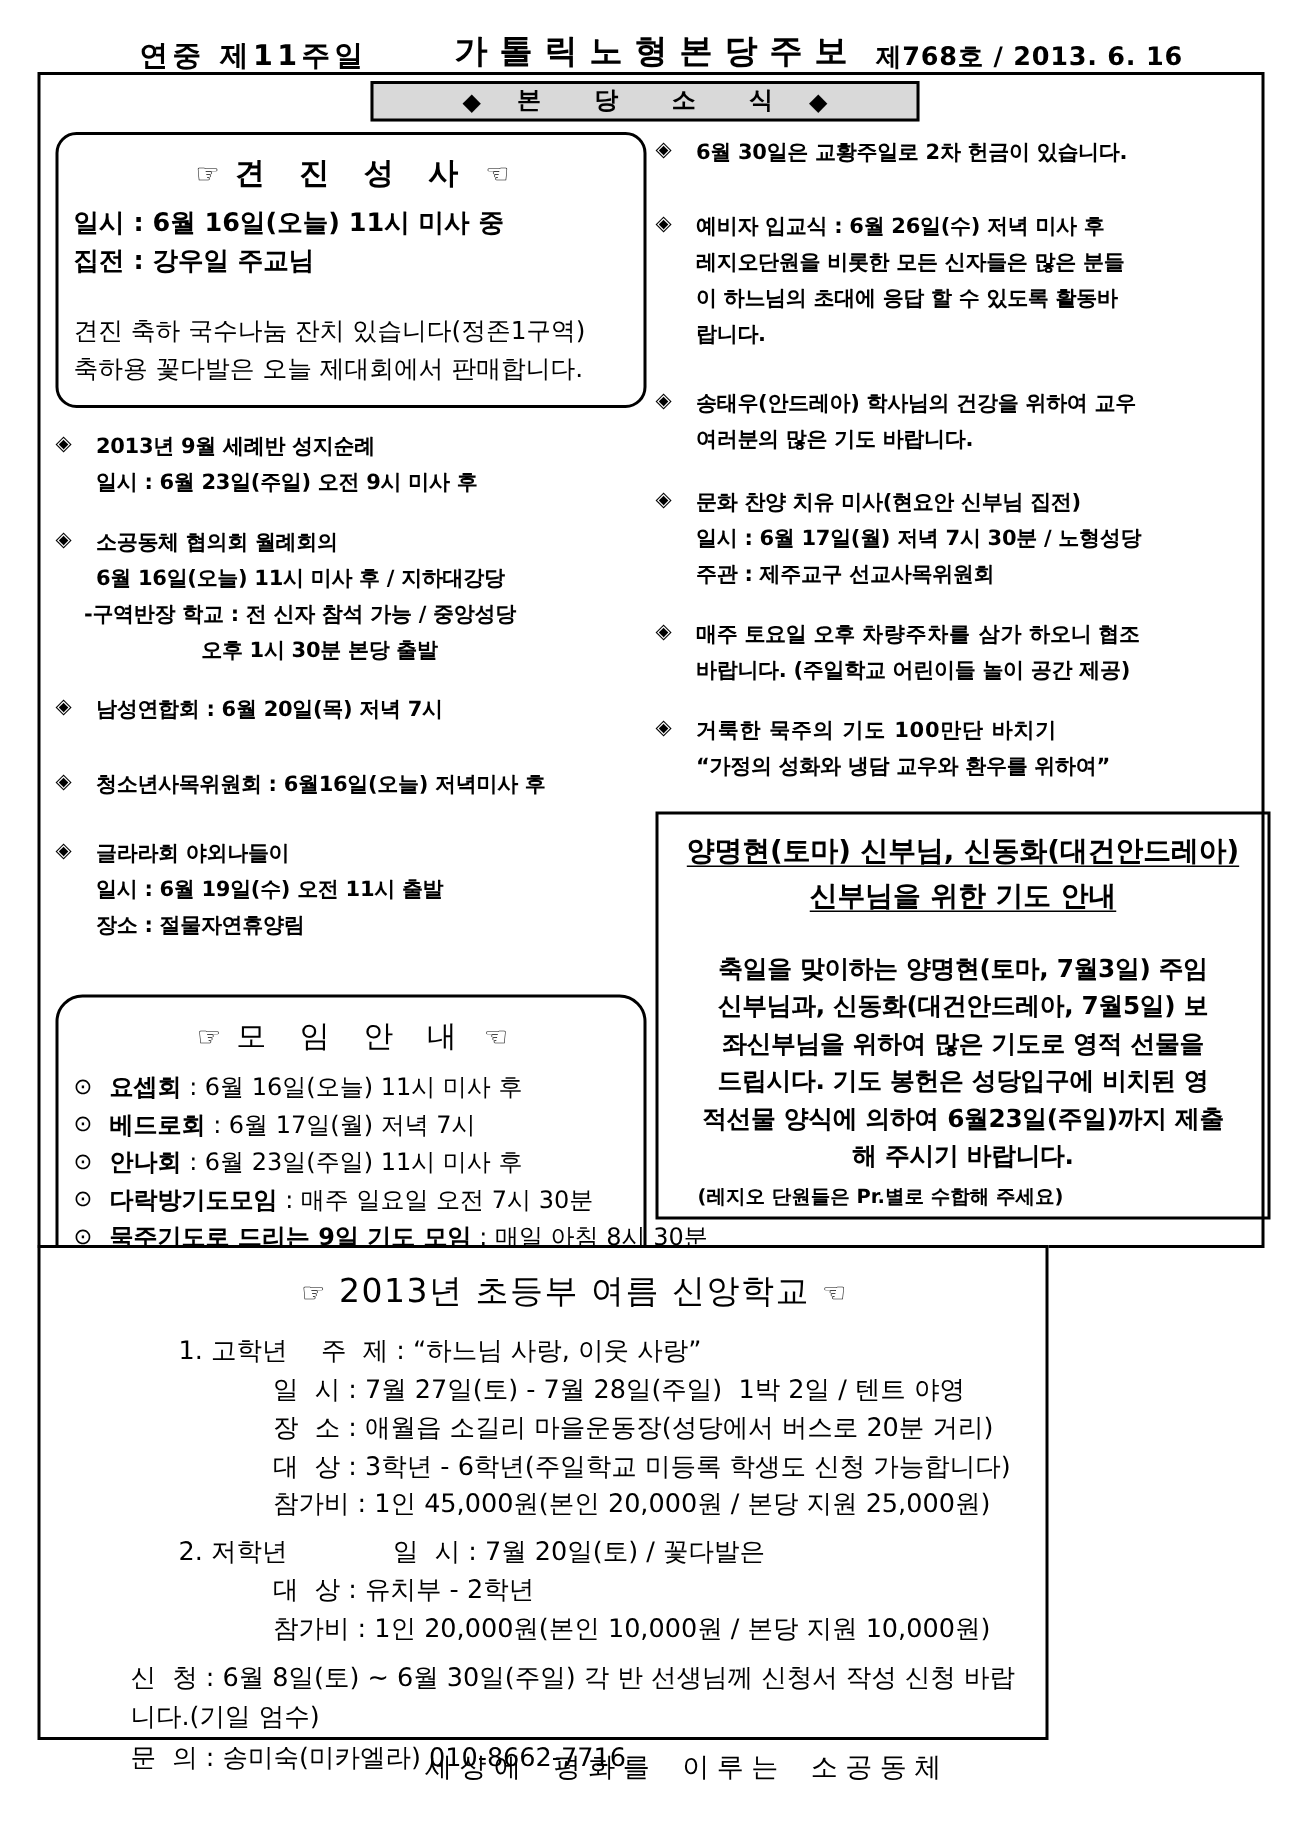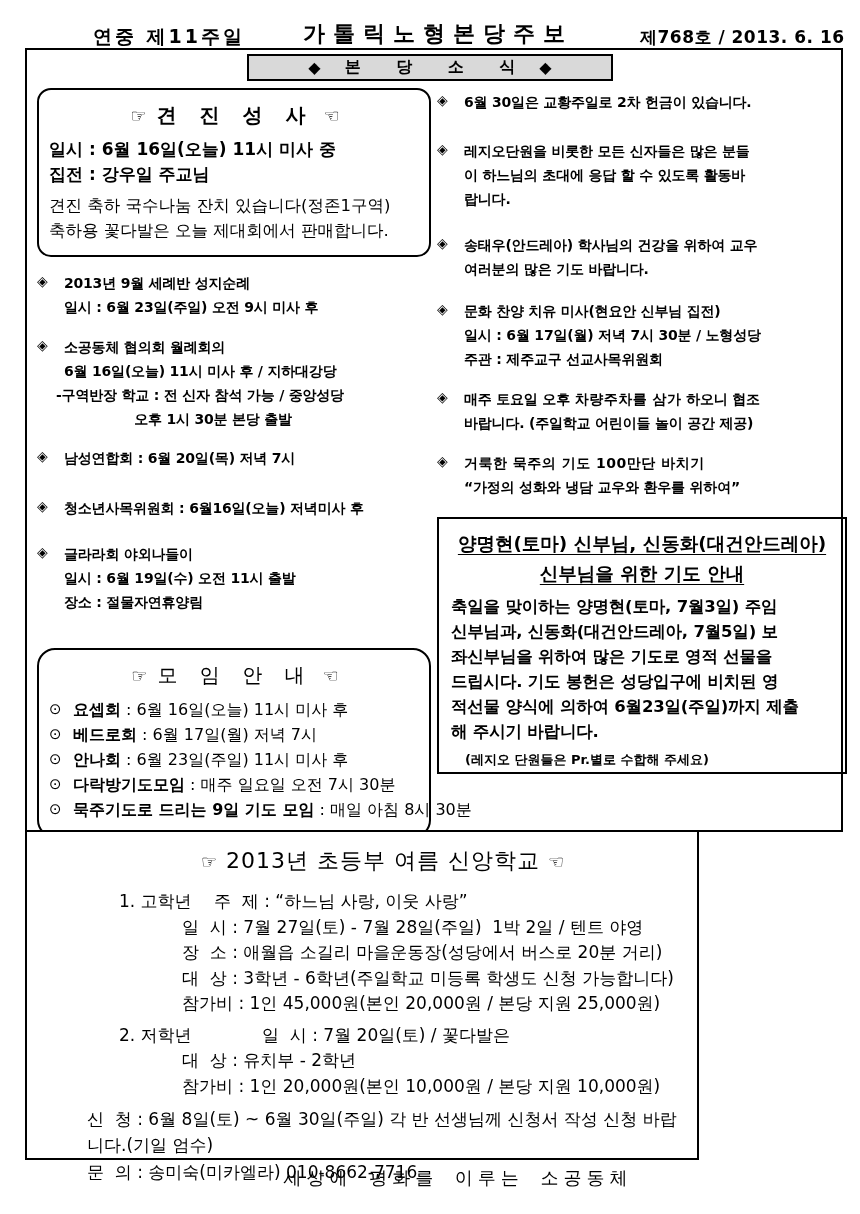--- a/index.html
+++ b/index.html
@@ -3,42 +3,42 @@
 <meta charset="utf-8">
 <style>
   * { margin:0; padding:0; box-sizing:border-box; }
   html,body { background:#fff; }
   body {
     width:860px; height:1214px; position:relative; color:#000;
     font-family:"DejaVu Sans","Liberation Sans",sans-serif; overflow:hidden;
   }
   .hdr-left  { position:absolute; left:93px;  top:24px; font-size:19px; font-weight:700; letter-spacing:3px; }
   .hdr-center{ position:absolute; left:303px; top:19px; font-size:22px; font-weight:700; letter-spacing:8px; }
-  .hdr-right { position:absolute; left:640px; top:26px; font-size:17px; font-weight:700; letter-spacing:.5px; }
+  .hdr-right { position:absolute; left:584px; top:26px; font-size:17px; font-weight:700; letter-spacing:.5px; }
 
   .main-box { position:absolute; left:25px; top:48px; width:818px; height:784px; border:2px solid #000; background:#fff; }
   .section-bar {
     position:absolute; left:220px; top:4px; width:366px; height:27px;
     background:#d9d9d9; border:2px solid #000;
     display:flex; align-items:center; justify-content:center; gap:24px;
     font-size:16px; font-weight:700;
   }
   .section-bar .bar-title { word-spacing:30px; white-space:pre; }
 
   .col { position:absolute; }
   .col-left  { left:10px;  top:38px; width:394px; }
   .col-right { left:410px; top:38px; width:410px; }
 
   .rbox { border:2px solid #000; border-radius:14px; padding:10px 8px 12px 10px; }
   .box-title { text-align:center; font-weight:700; font-size:20px; margin:2px 0 8px; }
   .box-title .tt { letter-spacing:8px; margin:0 10px; }
   .hand { font-size:18px; font-weight:400; }
   .box1 .ln   { font-weight:700; font-size:17px; line-height:25px; }
   .box1 .note { font-weight:400; font-size:16.5px; line-height:25px; }
-  .box1 .note-wrap { margin-top:6px; }
+  .box1 .note-wrap { margin-top:21px; }
 
   .item { display:flex; }
   .item .bullet { width:27px; flex:none; font-size:14px; padding-top:2px; }
   .item .content { flex:1; }
   .ln17 { font-weight:700; font-size:14px; line-height:24px; white-space:pre-wrap; letter-spacing:-0.2px; }
   .i1 { margin-top:14px; } .i2 { margin-top:16px; } .i3 { margin-top:15px; }
   .i4 { margin-top:26px; } .i5 { margin-top:22px; }
   .r1 { margin-top:2px; }  .r2 { margin-top:25px; } .r3 { margin-top:22px; }
   .r4 { margin-top:18px; } .r5 { margin-top:16px; } .r6 { margin-top:16px; }
   .fancy { font-weight:900; letter-spacing:.5px; }
@@ -46,21 +46,21 @@
   .meet-box { border:2px solid #000; border-radius:18px; padding:10px 8px 14px 10px; margin-top:34px; }
   .meet-box .box-title { font-weight:400; }
   .mrow { display:flex; line-height:25px; font-size:16px; }
   .mrow .bullet { width:24px; flex:none; font-size:15px; }
   .mrow .mlabel { font-weight:700; white-space:pre; }
   .mrow .mrest  { font-weight:400; white-space:pre; }
 
   .prayer-box { border:2px solid #000; margin-top:18px; padding:10px 12px 0; }
   .prayer-title { text-align:center; font-size:18.5px; font-weight:700; line-height:30px; }
   .prayer-title .u { text-decoration:underline; text-underline-offset:4px; }
-  .prayer-body { margin-top:5px; }
+  .prayer-body { margin-top:20px;text-align:center; }
   .prayer-body .ln { font-weight:700; font-size:16.5px; line-height:25px; letter-spacing:-0.2px; }
   .prayer-note { font-weight:700; font-size:13px; line-height:25px; margin-top:3px; padding-left:14px; }
 
   .summer-box { position:absolute; left:25px; top:830px; width:674px; height:330px; border:2px solid #000; padding:14px 18px 0 60px; background:#fff; }
   .summer-title { text-align:center; font-size:22px; font-weight:400; letter-spacing:1px; margin-bottom:13px; }
   .grow { display:flex; line-height:25.5px; font-size:17px; white-space:pre-wrap; }
   .gname { width:95px; flex:none;margin-left:32px; }
   .cont  { margin-left:95px; }
   .g2 { margin-top:6px;gap:48px; }
   .apply { margin-top:7px; line-height:26px; font-size:17px; white-space:pre-wrap; }
@@ -176,20 +176,21 @@
       <div class="item r1">
         <span class="bullet">◈</span>
         <div class="content">
           <div class="ln17">6월 30일은 교황주일로 2차 헌금이 있습니다.</div>
         </div>
       </div>
 
       <div class="item r2">
         <span class="bullet">◈</span>
         <div class="content">
+          <div class="ln17">예비자 입교식 : 6월 26일(수) 저녁 미사 후</div>
           <div class="ln17">레지오단원을 비롯한 모든 신자들은 많은 분들</div>
           <div class="ln17">이 하느님의 초대에 응답 할 수 있도록 활동바</div>
           <div class="ln17">랍니다.</div>
         </div>
       </div>
 
       <div class="item r3">
         <span class="bullet">◈</span>
         <div class="content">
           <div class="ln17">송태우(안드레아) 학사님의 건강을 위하여 교우</div>

